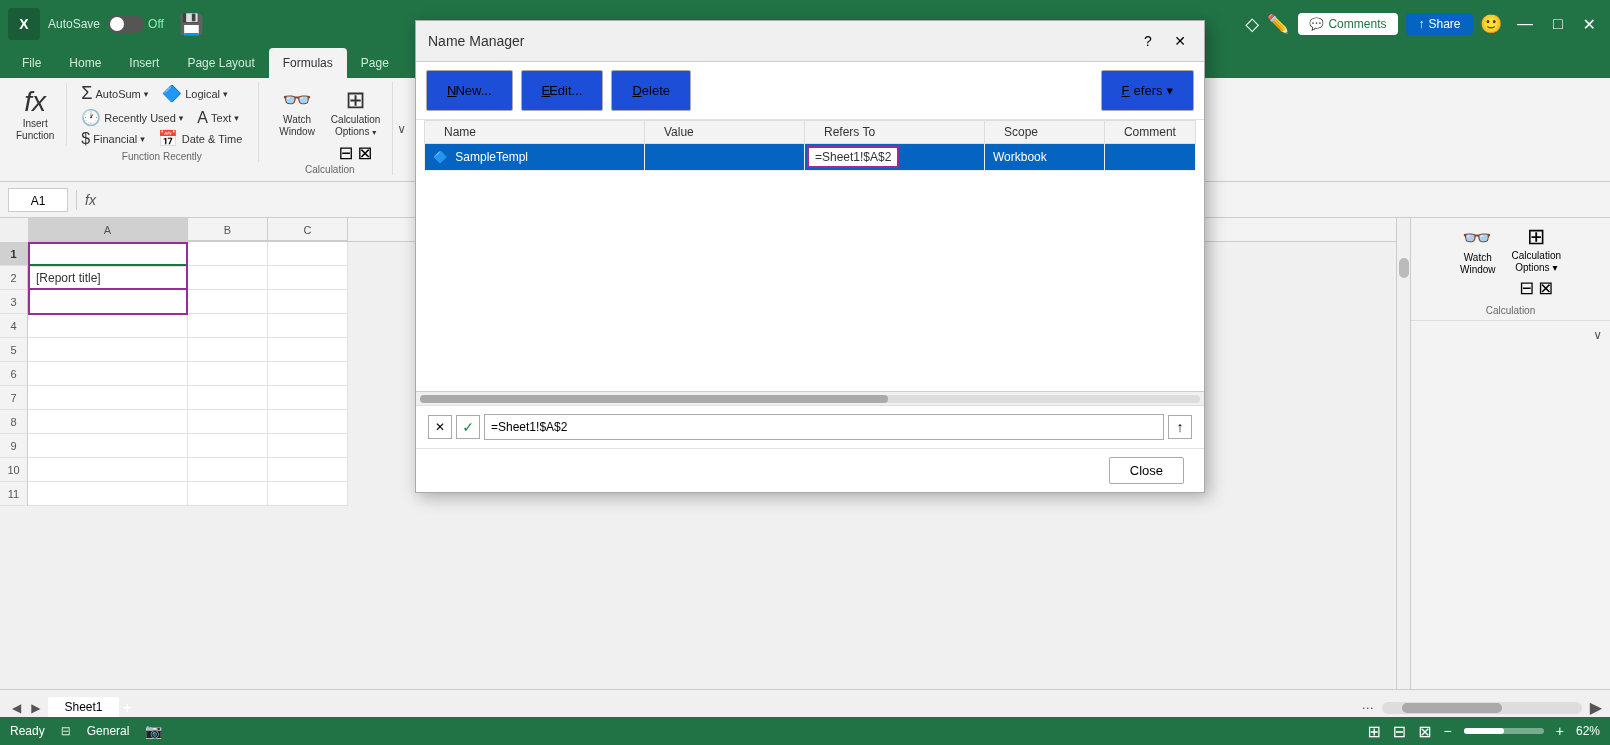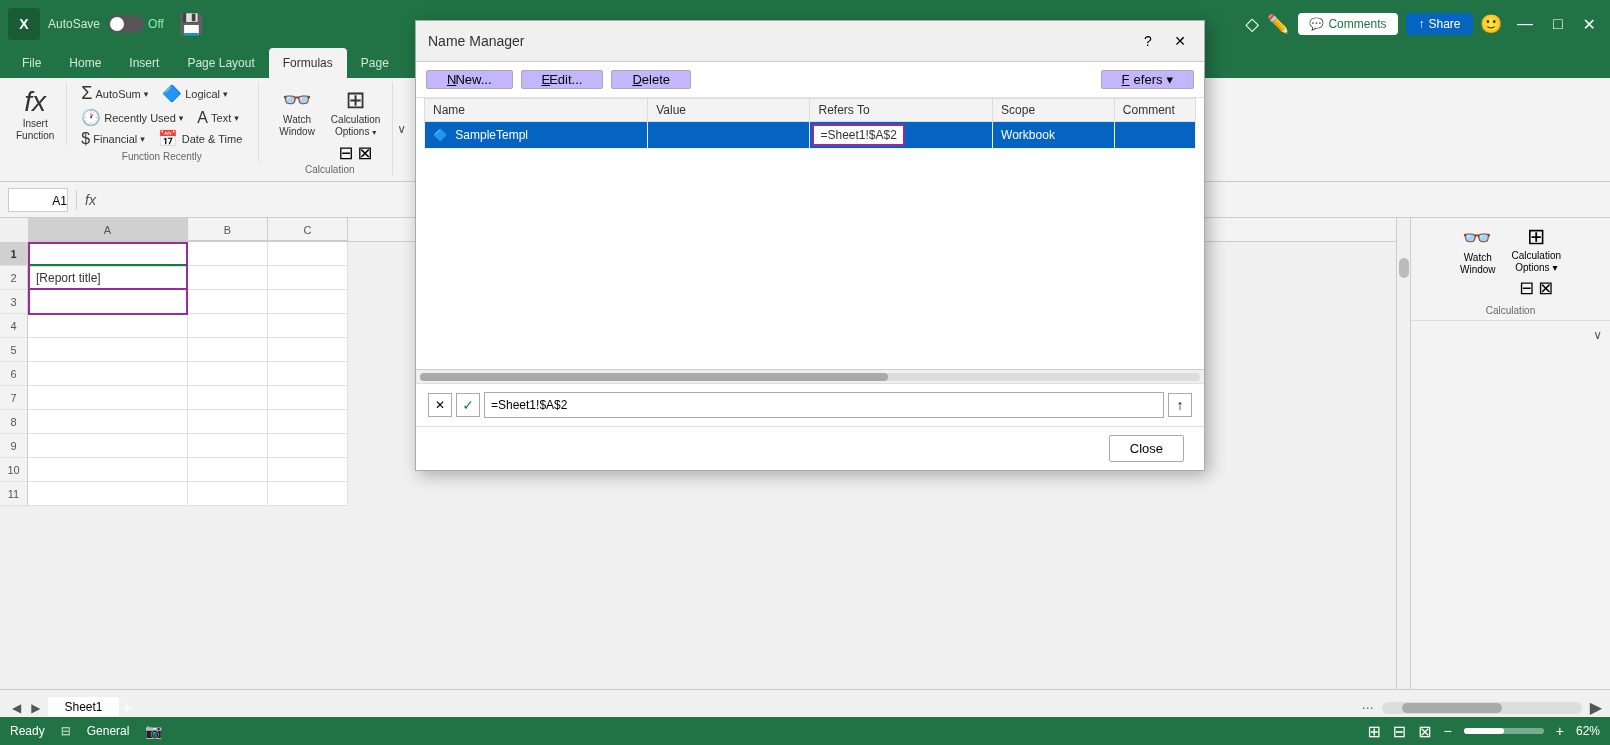--- a/index.html
+++ b/index.html
@@ -28,21 +28,21 @@
 
     
     .ribbon { background: #f3f3f3; border-bottom: 1px solid #ccc; }
     .ribbon-tabs { display: flex; padding: 0 8px; background: #217346; }
     .ribbon-tab { padding: 8px 14px; font-size: 12px; color: #d0e8d8; cursor: pointer; }
     .ribbon-tab.active { background: #f3f3f3; color: #333; border-radius: 4px 4px 0 0; }
     .ribbon-content { padding: 4px 8px 6px; display: flex; align-items: flex-start; gap: 0; }
 
     
     .formula-bar { height: 36px; background: #f3f3f3; border-bottom: 1px solid #ccc; display: flex; align-items: center; padding: 0 8px; gap: 8px; }
-    .cell-ref { border: 1px solid #ccc; width: 60px; height: 24px; text-align: right; font-size: 12px; line-height: 24px; background: white; }
+    .cell-ref { border: 1px solid #ccc; width: 60px; height: 24px; text-align: center; font-size: 12px; line-height: 24px; background: white; }
     .formula-bar-divider { width: 1px; height: 20px; background: #ccc; }
     .formula-bar-input { flex: 1; font-size: 13px; border: none; background: transparent; outline: none; padding: 0 4px; }
     .fx-label { font-size: 14px; color: #555; font-style: italic; }
     .col-header { border-right: 1px solid #ccc; border-bottom: 1px solid #ccc; text-align: center; font-size: 11px; color: #555; line-height: 24px; }
     .grid-cell { border-right: 1px solid #e0e0e0; border-bottom: 1px solid #e0e0e0; height: 24px; font-size: 12px; display: flex; align-items: center; padding: 0 3px; background: white; min-width: 80px; }
     .grid-cell.row-header { background: #f3f3f3; color: #555; text-align: center; justify-content: center; width: 28px; min-width: 28px; font-size: 11px; border-right: 1px solid #ccc; }
     .cell-report-title { font-size: 12px; color: #333; }
 
     
     .status-bar { height: 28px; background: #217346; display: flex; align-items: center; padding: 0 10px; gap: 16px; position: absolute; bottom: 0; left: 0; right: 0; }
@@ -52,24 +52,24 @@
     .status-right { margin-left: auto; display: flex; align-items: center; gap: 12px; }
 
     
     .dialog-overlay { position: absolute; top: 0; left: 0; right: 0; bottom: 0; z-index: 100; }
     .dialog { position: absolute; top: 20px; left: 415px; width: 790px; background: white; border: 1px solid #aaa; box-shadow: 4px 4px 16px rgba(0,0,0,0.3); }
     .dialog-titlebar { background: #f0f0f0; border-bottom: 1px solid #ccc; padding: 8px 12px; display: flex; align-items: center; justify-content: space-between; }
     .dialog-title { font-size: 14px; color: #333; font-weight: 400; }
     .dialog-controls { display: flex; gap: 8px; }
     .dialog-ctrl-btn { width: 24px; height: 24px; border: none; background: none; cursor: pointer; font-size: 14px; border-radius: 3px; }
     .dialog-toolbar { padding: 8px 10px; display: flex; gap: 8px; border-bottom: 1px solid #e0e0e0; }
-    .dialog-btn { padding: 1px 20px; border: 1px solid #aaa; background: #c4b5fd; font-size: 13px; cursor: pointer; border-radius: 2px; }
+    .dialog-btn { padding: 12px 20px; border: 1px solid #aaa; background: #1d4ed8; font-size: 13px; cursor: pointer; border-radius: 2px; }
     .dialog-btn.filter { display: flex; align-items: center; gap: 4px; margin-left: auto; }
     .dialog-table { width: 100%; border-collapse: collapse; }
-    .dialog-table th { background: #f3f3f3; border: 1px solid #ddd; padding: 4px 8px; font-size: 12px; font-weight: 400; text-align: left; color: #333; }
+    .dialog-table th { background: #f3f3f3; border: 1px solid #ddd; padding: 4px 19px; font-size: 12px; font-weight: 400; text-align: left; color: #333; }
     .dialog-table td { border: 1px solid #eee; padding: 4px 8px; font-size: 12px; }
     .dialog-table tr.selected td { background: #0563c1; color: white; }
     .dialog-scrollbar { height: 14px; background: #f0f0f0; border-top: 1px solid #ccc; display: flex; align-items: center; padding: 0 4px; }
     .scrollbar-track { flex: 1; height: 8px; background: #ddd; border-radius: 4px; }
     .scrollbar-thumb { width: 60%; height: 8px; background: #aaa; border-radius: 4px; }
     .refers-to-section { padding: 8px 12px; border-top: 1px solid #e0e0e0; }
     .refers-to-label { font-size: 12px; color: #333; margin-bottom: 4px; }
     .refers-to-input-row { display: flex; align-items: center; gap: 4px; }
     .refers-to-x-btn { width: 24px; height: 24px; border: 1px solid #aaa; background: white; cursor: pointer; font-size: 12px; display: flex; align-items: center; justify-content: center; }
     .refers-to-check-btn { width: 24px; height: 24px; border: 1px solid #aaa; background: white; cursor: pointer; font-size: 14px; display: flex; align-items: center; justify-content: center; color: #107c41; }

